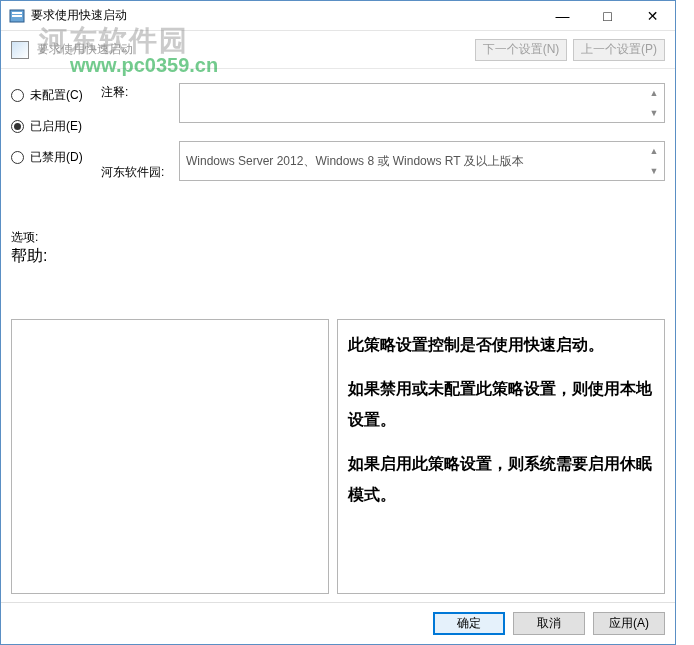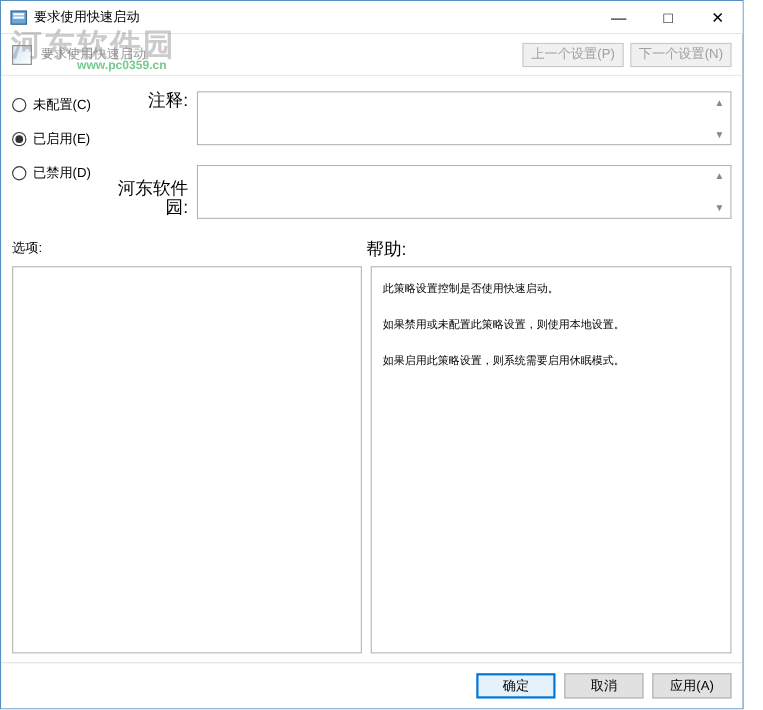--- a/index.html
+++ b/index.html
@@ -6,45 +6,45 @@
 body { font-family: "Microsoft YaHei", sans-serif; font-size: 12px; background: #fff; width: 694px; height: 645px; overflow: hidden; }
 .window { width: 676px; height: 645px; border: 1px solid #5a8fc4; display: flex; flex-direction: column; }
 .titlebar { height: 30px; background: #fff; display: flex; align-items: center; padding-left: 8px; border-bottom: 1px solid #e5e5e5; }
 .titlebar .icon { width: 16px; height: 16px; margin-right: 6px; display: flex; }
 .titlebar .title { flex: 1; font-size: 12px; }
 .titlebar .controls { display: flex; }
 .titlebar .controls div { width: 45px; height: 29px; display: flex; align-items: center; justify-content: center; font-family: Arial; font-size: 14px; }
 .titlebar .close { font-size: 16px; }
 .watermark { position: absolute; top: 22px; left: 10px; pointer-events: none; }
 .watermark .cn { color: rgba(140,140,140,0.45); font-size: 28px; font-weight: bold; letter-spacing: 2px; text-align: center; }
-.watermark .url { color: rgba(0,160,50,0.55); font-size: 11px; font-weight: bold; margin-top: -6px; margin-left: 60px; }
+.watermark .url { color: rgba(0,160,50,0.55); font-size: 20px; font-weight: bold; margin-top: -6px; margin-left: 60px; }
 .subheader { height: 38px; display: flex; align-items: center; padding: 0 10px; border-bottom: 1px solid #e8e8e8; }
 .subheader .icon { width: 18px; height: 18px; border: 1px solid #888; margin-right: 8px; background: linear-gradient(135deg,#cfe3f5,#fff); }
 .subheader .subtitle { flex: 1; font-size: 12px; color: #999; }
 .subheader .navbtn { width: 92px; height: 22px; border: 1px solid #c8c8c8; background: #f0f0f0; color: #a0a0a0; font-size: 12px; margin-left: 6px; display: flex; align-items: center; justify-content: center; }
-.body { flex: 1; padding: 14px 10px 8px 10px; display: flex; flex-direction: column; }
+.body { flex: 1; padding: 14px 10px 8px 10px; display: flex; flex-direction: column; gap: 48px; }
 .toprow { display: flex; }
 .radios { width: 90px; padding-top: 4px; }
 .radio-item { display: flex; align-items: center; margin-bottom: 14px; font-size: 12px; cursor: pointer; }
 .radio { width: 13px; height: 13px; border: 1px solid #333; border-radius: 50%; margin-right: 6px; display: flex; align-items: center; justify-content: center; }
 .radio.checked::after { content: ""; width: 7px; height: 7px; background: #333; border-radius: 50%; }
-.leftlabels { width: 78px; text-align: right; padding-right: 8px; font-size: 16px; }
+.leftlabels { width: 78px; text-align: left; padding-right: 8px; font-size: 12px; }
 .leftlabels div { line-height: 18px; }
 .comment-label { margin-bottom: 62px; }
 .textbox { flex: 1; border: 1px solid #b5b5b5; background: #fff; font-size: 12px; padding: 4px 6px; position: relative; }
 .comment-box { height: 60px; margin-bottom: 18px; }
 .platform-box { height: 28px; display: flex; align-items: center; color: #555; }
 .scroll-arrow { position: absolute; right: 2px; width: 16px; height: 14px; display: flex; align-items: center; justify-content: center; color: #888; font-size: 9px; }
 .scroll-up { top: 2px; }
 .scroll-down { bottom: 2px; }
-.labelsrow { display: flex; margin-top: 18px; margin-bottom: 4px; }
+.labelsrow { display: flex; margin-top: 0; margin-bottom: 4px; flex-direction: column; }
 .labelsrow .opt { width: 322px; font-size: 12px; }
 .labelsrow .hlp { font-size: 16px; }
 .panels { flex: 1; display: flex; gap: 8px; }
-.panel { border: 1px solid #b5b5b5; background: #fff; font-size: 10px; padding: 10px; overflow: auto; }
+.panel { border: 1px solid #b5b5b5; background: #fff; font-size: 16px; padding: 10px; overflow: auto; font-weight: bold; }
 .panel.options { width: 318px; }
 .panel.help { flex: 1; line-height: 1.9; }
 .panel.help p { margin-bottom: 14px; }
 .footer { height: 42px; border-top: 1px solid #e0e0e0; display: flex; align-items: center; justify-content: flex-end; padding-right: 10px; gap: 8px; }
 .btn { width: 72px; height: 23px; border: 1px solid #adadad; background: #e1e1e1; font-size: 12px; display: flex; align-items: center; justify-content: center; cursor: pointer; text-align: center; }
 .btn.primary { border: 2px solid #0078d7; background: #e5f1fb; }
 </style>
 </head>
 <body>
 
@@ -67,22 +67,22 @@
   </div>
 
   <div class="watermark">
     <div class="cn">河东软件园</div>
     <div class="url">www.pc0359.cn</div>
   </div>
 
   <div class="subheader">
     <div class="icon"></div>
     <div class="subtitle">要求使用快速启动</div>
+    <div class="navbtn">下一个设置(N)</div>
     <div class="navbtn">上一个设置(P)</div>
-    <div class="navbtn">下一个设置(N)</div>
   </div>
 
   <div class="body">
 
     <div class="toprow">
       <div class="radios">
         <div class="radio-item">
           <span class="radio"></span>
           <span>未配置(C)</span>
         </div>
@@ -99,20 +99,21 @@
         <div class="comment-label">注释:</div>
         <div>河东软件园:</div>
       </div>
       <div style="flex:1;display:flex;flex-direction:column">
         <div class="textbox comment-box">
           <span></span>
           <span class="scroll-arrow scroll-up">▲</span>
           <span class="scroll-arrow scroll-down">▼</span>
         </div>
         <div class="textbox platform-box">
+          <span>Windows Server 2012、Windows 8 或 Windows RT 及以上版本</span>
           <span class="scroll-arrow scroll-up">▲</span>
           <span class="scroll-arrow scroll-down">▼</span>
         </div>
       </div>
     </div>
 
     <div class="labelsrow">
       <div class="opt">选项:</div>
       <div class="hlp">帮助:</div>
     </div>

